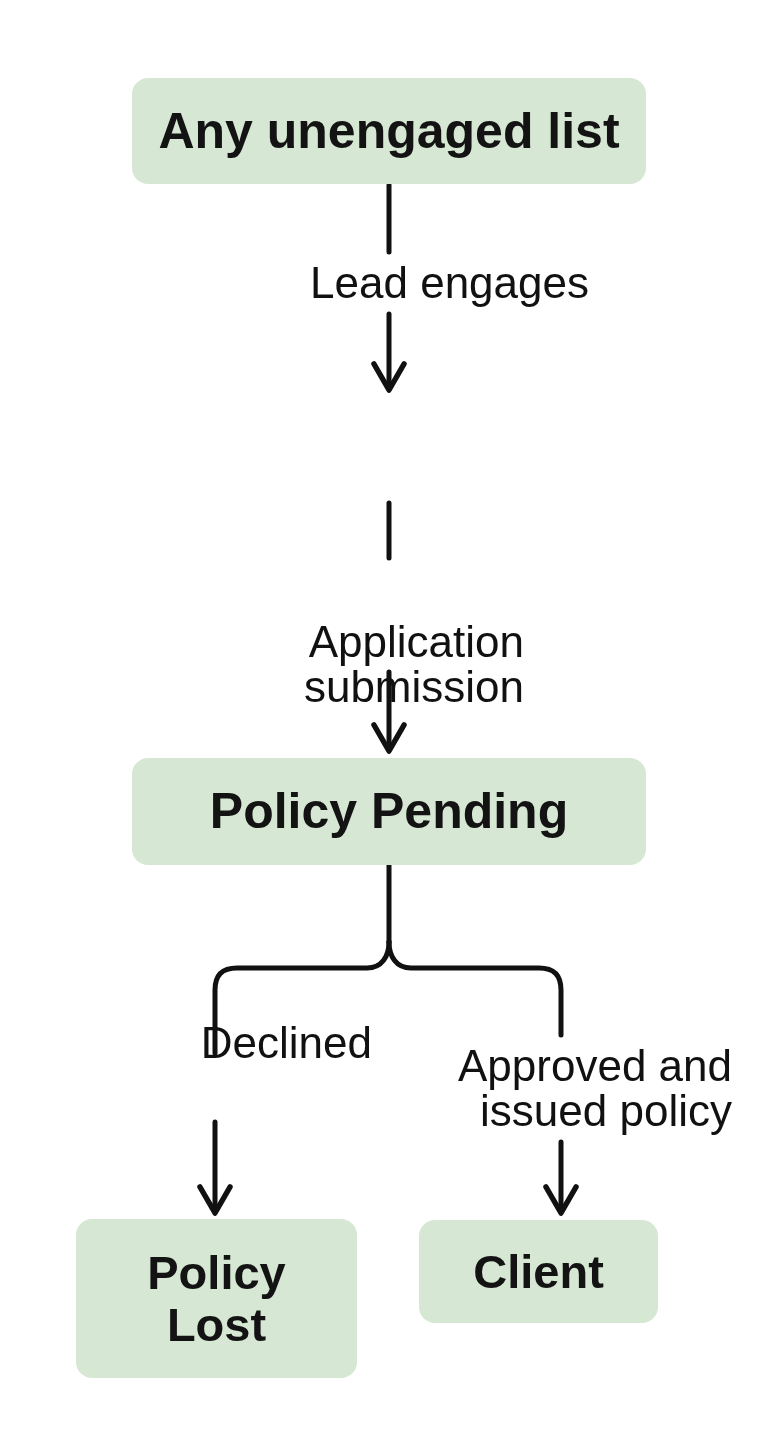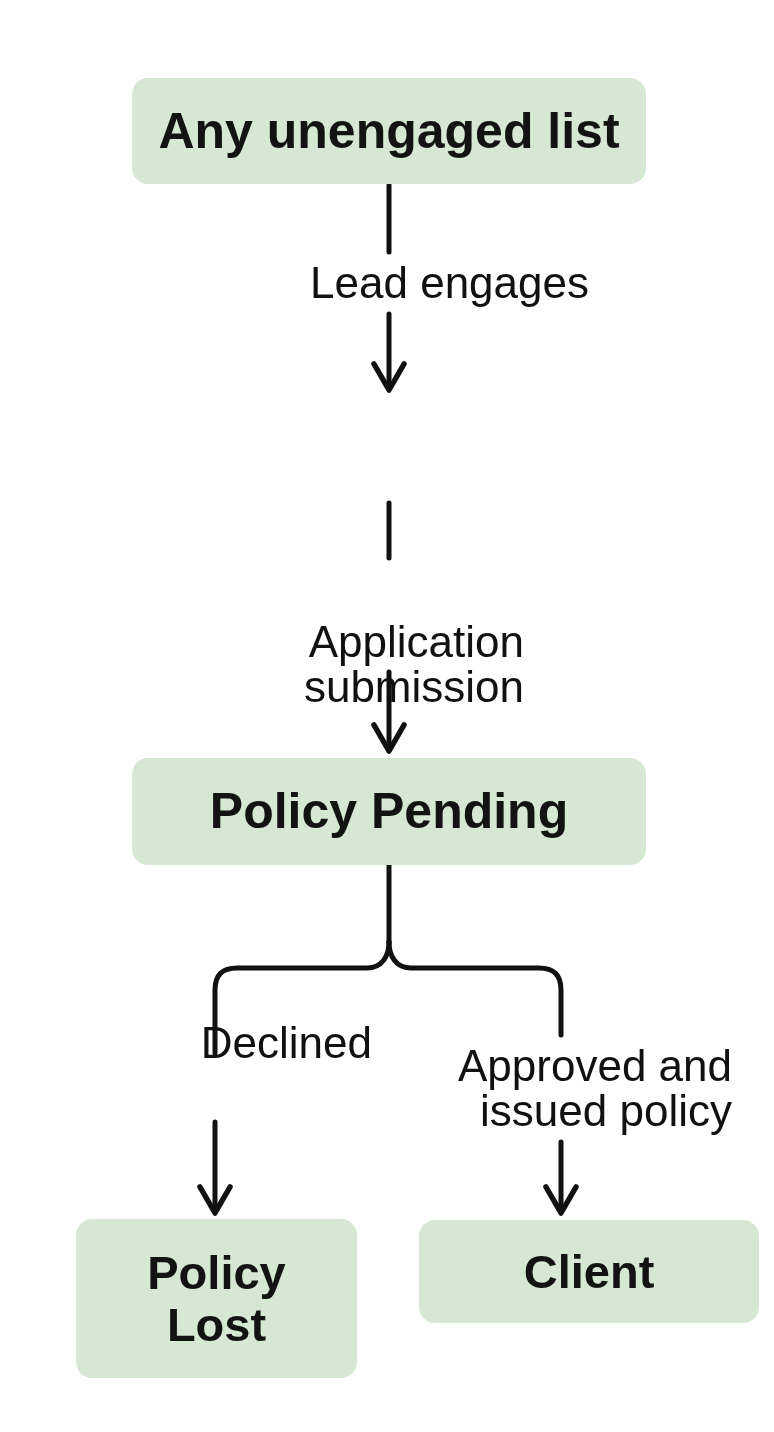--- a/index.html
+++ b/index.html
@@ -70,21 +70,21 @@
 
 
   <div class="node small" style="left:76px;top:1219px;width:281px;height:159px;padding:0 20px;box-sizing:border-box;">
     <span>Policy Lost</span>
   </div>
 
   <div class="node main" style="top:758px;height:107px;">
     <span>Policy Pending</span>
   </div>
 
-  <div class="node small" style="left:419px;top:1220px;width:340px;height:103px;">
+  <div class="node small" style="left:419px;top:1220px;width:239px;height:103px;">
     <span>Client</span>
   </div>
 
   <div class="elabel" style="left:389px;top:283px;width:400px;">Lead engages</div>
 
   <div class="elabel" style="left:389px;top:620px;width:270px;margin-top:45px;">Application submission</div>
 
   <div class="elabel" style="left:222px;top:1043px;width:300px;">Declined</div>
 
   <div class="elabel" style="left:577px;top:1089px;width:310px;">Approved and issued policy</div>

